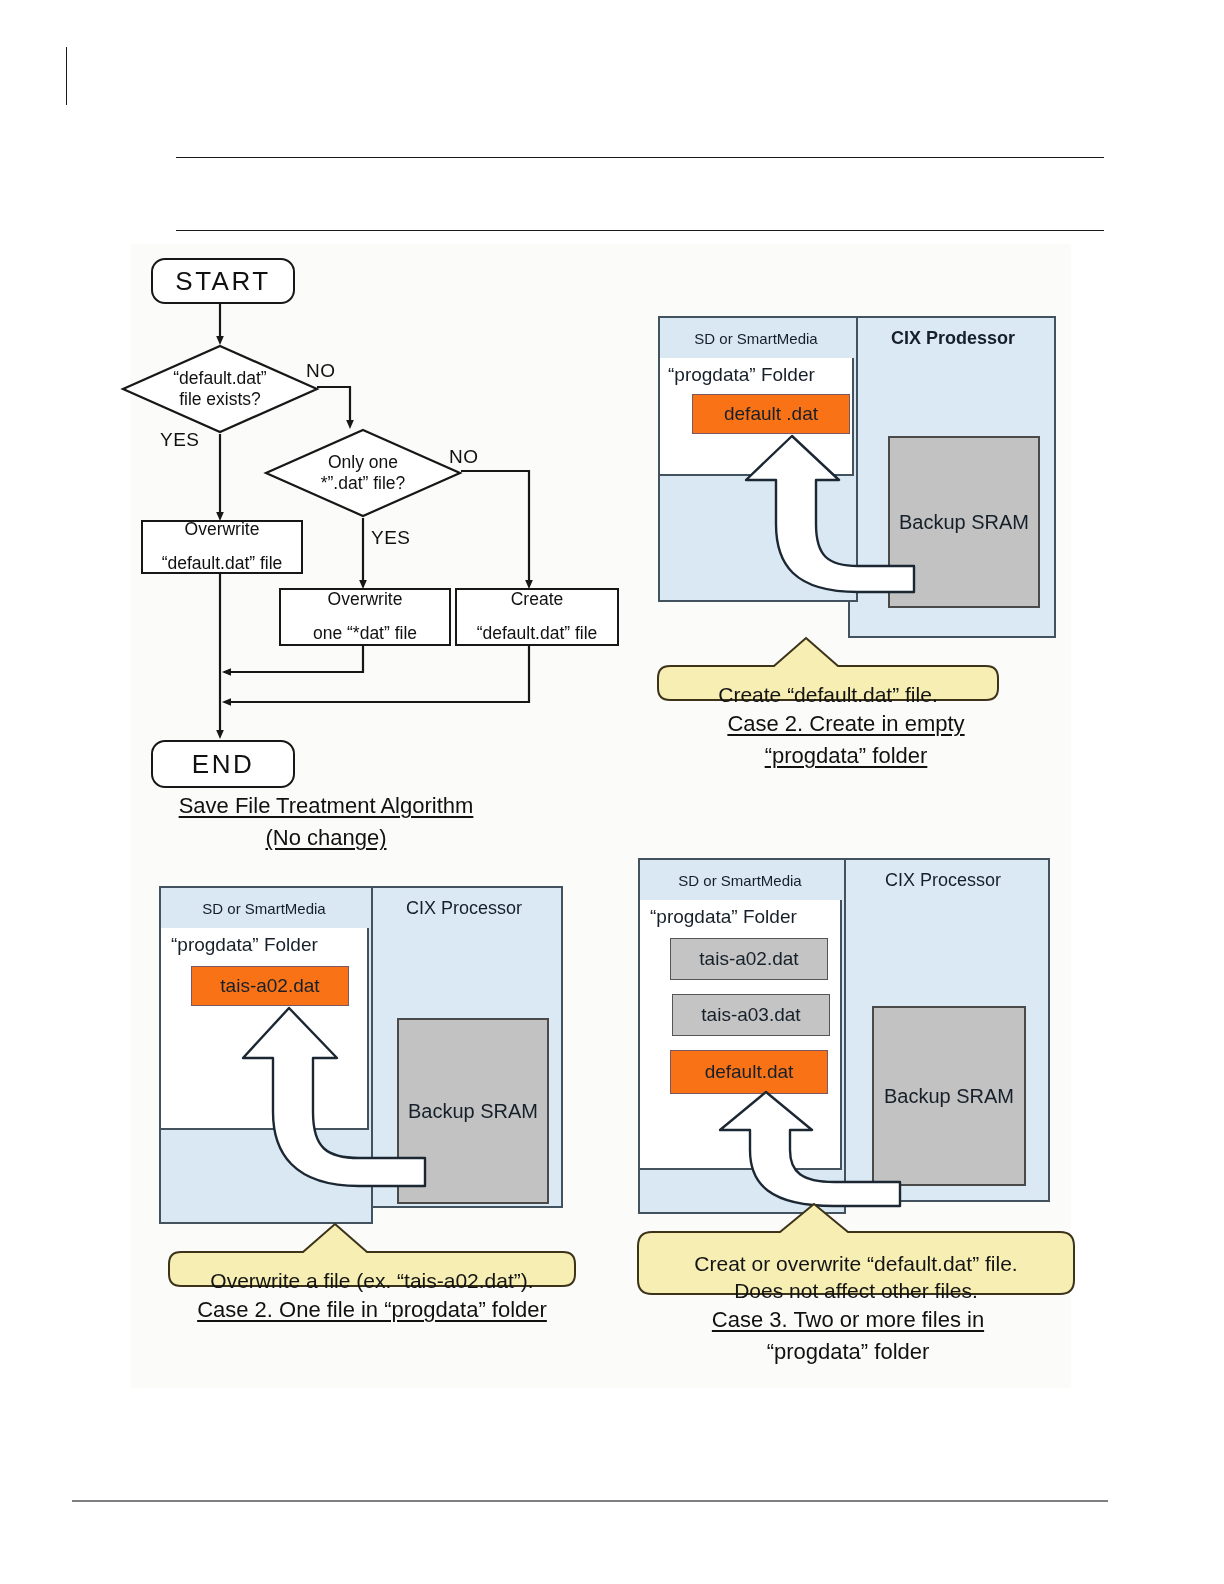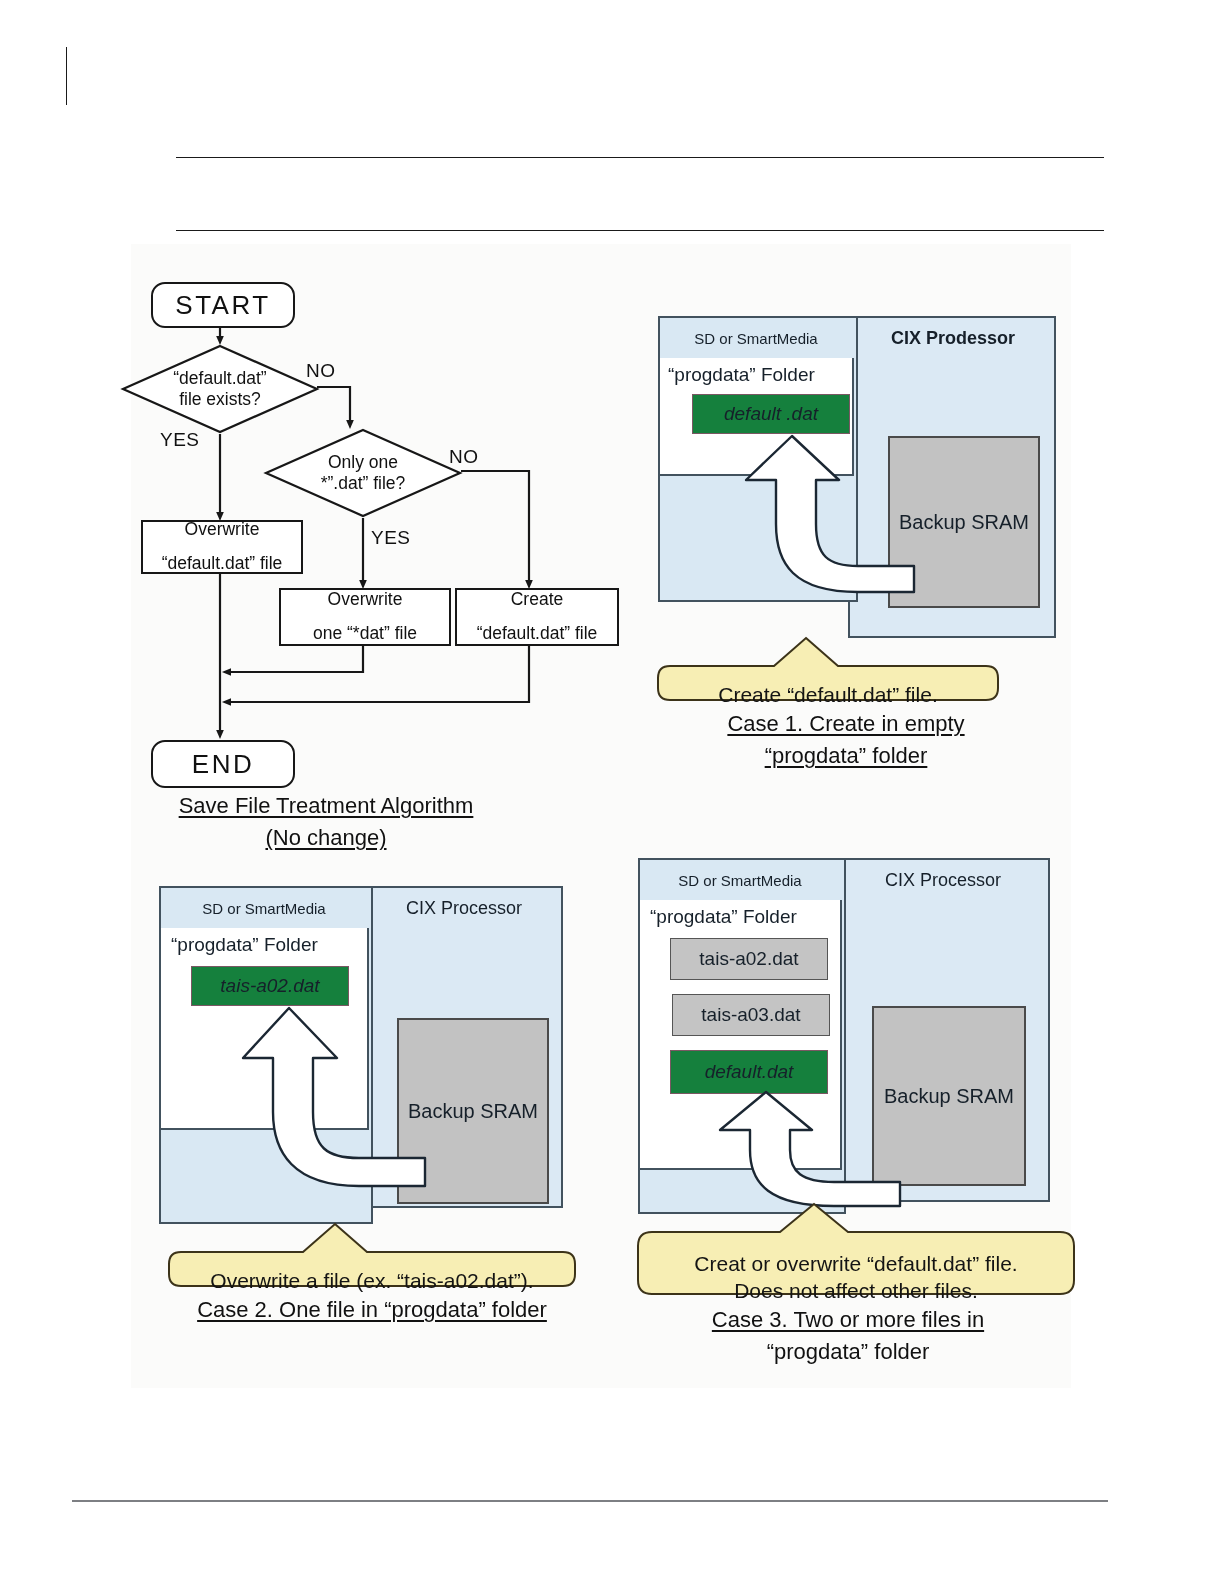--- a/index.html
+++ b/index.html
@@ -51,21 +51,21 @@
   .pnl-sd{position:absolute;border:2px solid #42525e;background:#d9e8f3;}
   .pnl-cix{position:absolute;border:2px solid #42525e;background:#dbe9f4;}
   .pnl-white{position:absolute;background:#ffffff;border-left:2px solid #42525e;
              border-right:2px solid #42525e;border-bottom:2px solid #42525e;}
   .pnl-hdr{position:absolute;display:flex;align-items:center;justify-content:center;
            font-size:15px;color:#16202a;white-space:nowrap;}
   .pnl-sub{position:absolute;font-size:19px;color:#16202a;white-space:nowrap;}
   .fileblk{position:absolute;border:1.8px solid #4a4a4a;
            display:flex;align-items:center;justify-content:center;
            font-size:19px;color:#16202a;white-space:nowrap;}
-  .fileblk.pink{background:#15803d;border-color:#7a5763;font-style:italic;}
+  .fileblk.pink{background:#f97316;border-color:#7a5763;}
   .fileblk.gray{background:#c4c4c4;border-color:#555;}
   .sram{position:absolute;background:#c2c2c2;border:2px solid #4a4a4a;
         display:flex;align-items:center;justify-content:center;
         font-size:20px;color:#16202a;white-space:nowrap;}
 
   .arrowsvg{position:absolute;overflow:visible;}
 
   .callout{position:absolute;}
   .callout .ctext{position:absolute;left:0;top:0;width:100%;height:100%;
                   display:flex;flex-direction:column;align-items:center;
@@ -109,21 +109,21 @@
           <path d="M330,227 L398,227 L398,340" marker-end="url(#ah)"></path>
 
           <path d="M89,324 L89,490" marker-end="url(#ah)"></path>
 
           <path d="M232,400 L232,428 L96,428" marker-end="url(#ahl)"></path>
 
           <path d="M398,400 L398,458 L96,458" marker-end="url(#ahl)"></path>
         </g>
       </svg>
 
-      <div class="fc-term" style="left:20px;top:14px;width:140px;height:42px;margin-top:24px;">
+      <div class="fc-term" style="left:20px;top:14px;width:140px;height:42px;">
         <span>START</span>
       </div>
 
       <div class="dia" style="left:-10px;top:100px;width:198px;height:90px;">
         <svg width="198" height="90" viewBox="0 0 198 90">
           <polygon points="99,2 196,45 99,88 2,45" fill="#fff" stroke="#171717" stroke-width="2.2"></polygon>
         </svg>
         <div class="dtext">
           <span>“default.dat”</span>
           <span>file exists?</span>
@@ -195,21 +195,21 @@
         <svg width="344" height="66" viewBox="0 0 344 66">
           <path d="M150,2 L182,30 L330,30 Q342,30 342,42 L342,52 Q342,64 330,64
                    L14,64 Q2,64 2,52 L2,42 Q2,30 14,30 L118,30 Z" fill="#f7eeb4" stroke="#3c3319" stroke-width="2"></path>
         </svg>
         <div class="ctext" style="padding-top:26px;">
           <span>Create “default.dat” file.</span>
         </div>
       </div>
 
       <div class="cap" style="left:20px;top:394px;width:340px;">
-        <u>Case 1. Create in empty</u><br>
+        <u>Case 2. Create in empty</u><br>
         <u>“progdata” folder</u>
       </div>
     </div>
 
     <div class="panel" style="left:26px;top:640px;width:430px;height:480px;">
 
       <div class="pnl-cix" style="left:206px;top:2px;width:196px;height:318px;"></div>
       <div class="pnl-sd" style="left:2px;top:2px;width:210px;height:334px;"></div>
       <div class="pnl-white" style="left:2px;top:44px;width:206px;height:200px;"></div>
 

